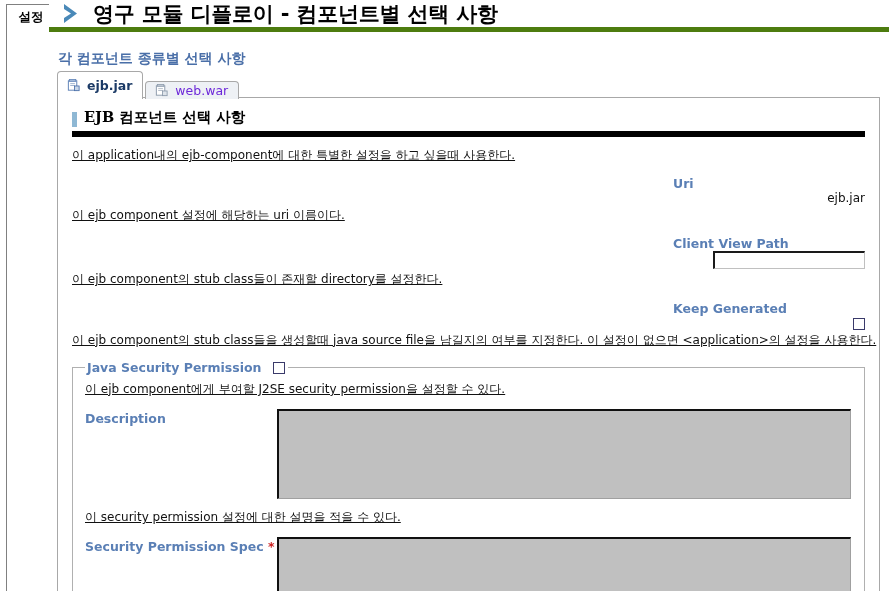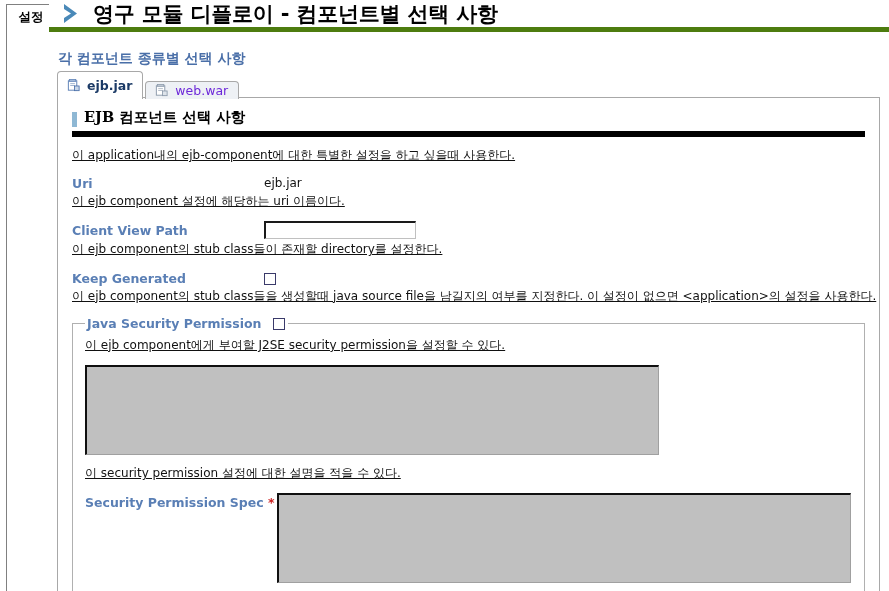--- a/index.html
+++ b/index.html
@@ -216,22 +216,23 @@
     color: #111111;
     margin: 0 0 12px 0;
     line-height: 1.35;
     white-space: nowrap;
     text-decoration: underline;
   }
 
   
   .field-row {
     display: flex;
-    align-items: center;
+    align-items: flex-end;
     margin-bottom: 2px;
+    flex-direction: column;
   }
   .field-label {
     width: 192px;
     flex: 0 0 auto;
     font-size: 12.5px;
     font-weight: bold;
     color: #5a7fb5;
     white-space: nowrap;
     padding-top: 1px;
   }
@@ -384,20 +385,21 @@
 
         <fieldset class="group">
           <legend>
             <span>Java Security Permission</span>
             <span class="checkbox"></span>
           </legend>
 
           <p class="desc">이 ejb component에게 부여할 J2SE security permission을 설정할 수 있다.</p>
 
           <div class="area-row">
+            <span class="field-label">Description</span>
             <textarea class="big-area" disabled="" style=""></textarea>
           </div>
 
           <p class="desc">이 security permission 설정에 대한 설명을 적을 수 있다.</p>
 
           <div class="area-row">
             <span class="field-label">
               <span>Security Permission Spec</span>
               <span class="req">*</span>
             </span>

